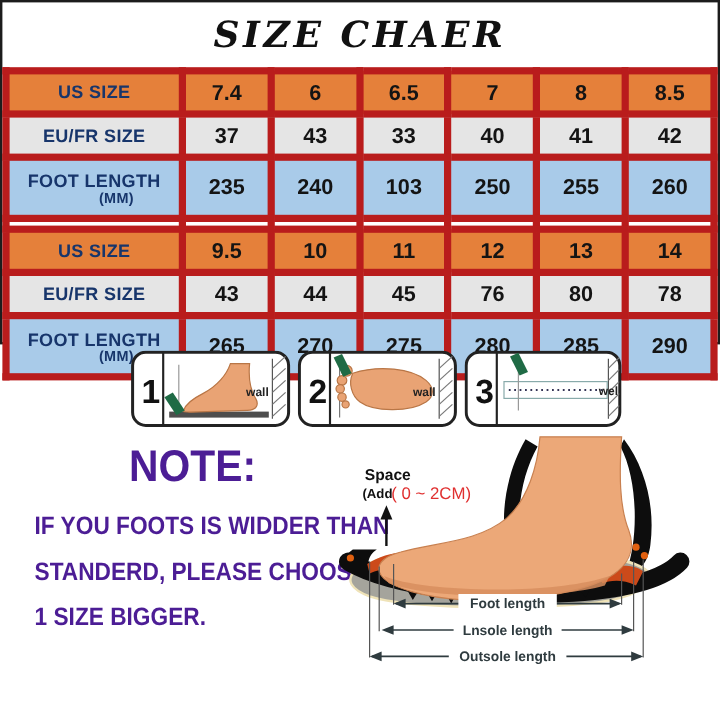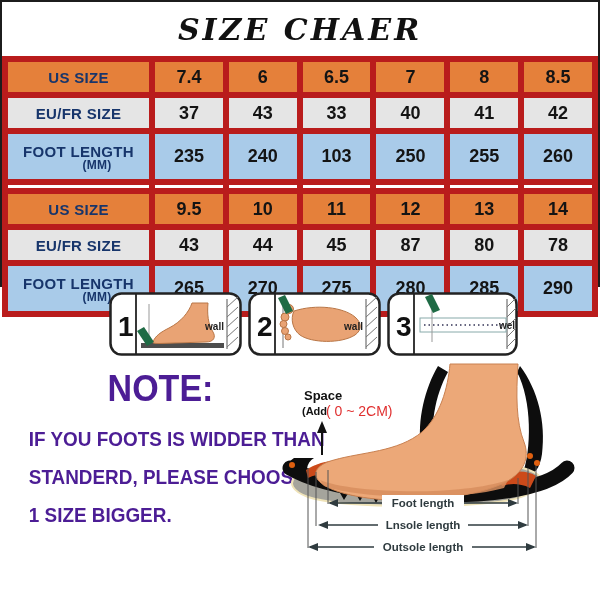--- a/index.html
+++ b/index.html
@@ -115,21 +115,21 @@
         <td class="val">11</td>
         <td class="val">12</td>
         <td class="val">13</td>
         <td class="val">14</td>
       </tr>
       <tr class="r-eu">
         <td class="lbl">EU/FR SIZE</td>
         <td class="val">43</td>
         <td class="val">44</td>
         <td class="val">45</td>
-        <td class="val">87</td>
+        <td class="val">76</td>
         <td class="val">80</td>
         <td class="val">78</td>
       </tr>
       <tr class="r-foot">
         <td class="lbl">
           <div>FOOT LENGTH</div>
           <div class="sub">(MM)</div>
         </td>
         <td class="val">265</td>
         <td class="val">270</td>

